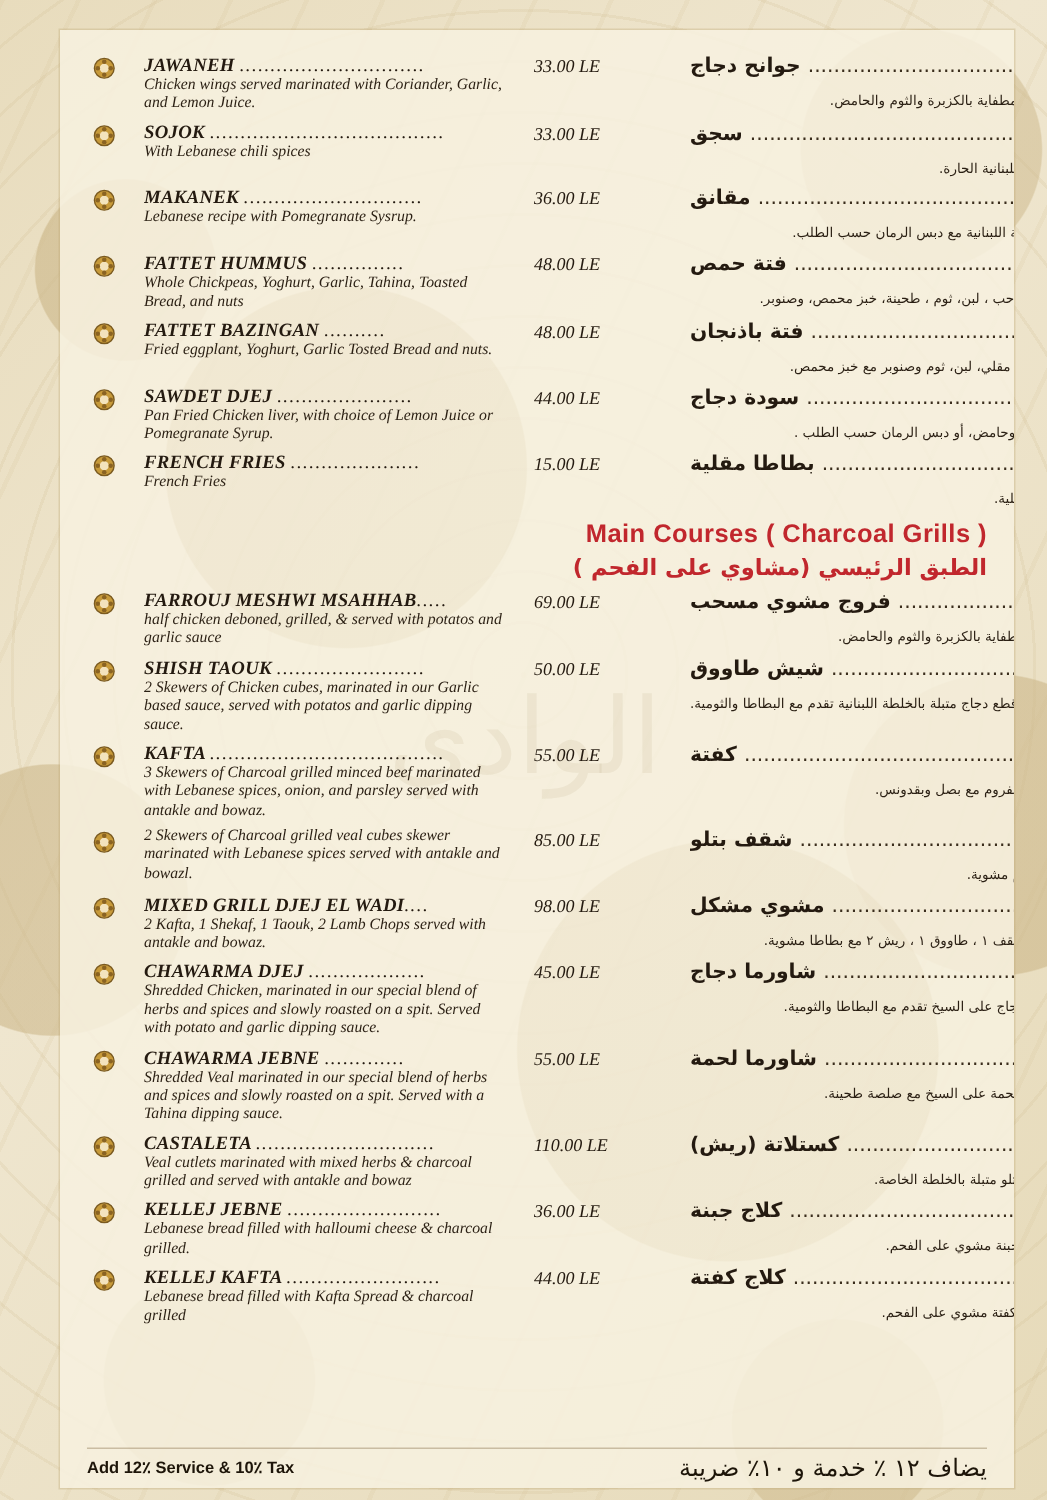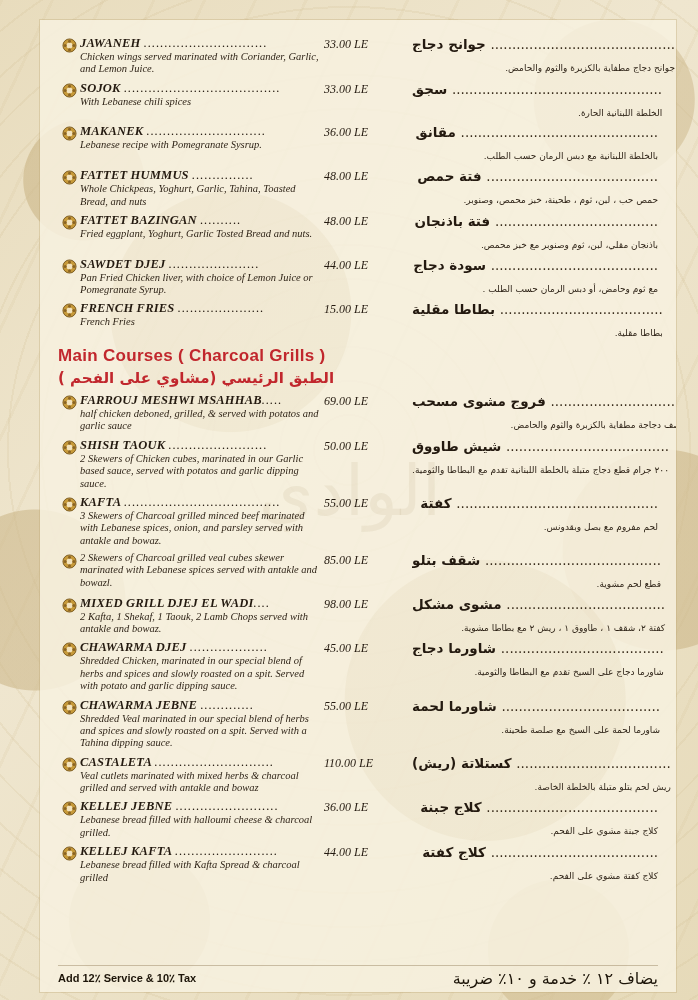--- a/index.html
+++ b/index.html
@@ -47,20 +47,21 @@
       radial-gradient(circle at 30% 30%, rgba(205,185,140,0.12) 0 120px, rgba(0,0,0,0) 121px),
       radial-gradient(circle at 70% 70%, rgba(205,185,140,0.12) 0 140px, rgba(0,0,0,0) 141px);
     pointer-events:none;
   }
   .items { position:relative; z-index:2; }
 
   .item {
     display:flex;
     align-items:flex-start;
     margin-bottom: 5px;
+    gap: 16px;
   }
   .bullet {
     flex: 0 0 22px;
     width:22px; height:16px;
     display:flex; align-items:flex-start; justify-content:center;
     padding-top:2px;
   }
   .bullet svg { display:block; }
 
   .col-en {
@@ -112,21 +113,21 @@
   .ar-desc {
     font-family: "DejaVu Sans", sans-serif;
     font-size: 9px;
     color:#2a1f13;
     line-height:1.3;
     margin-top:11px;
   }
   .dots-en { letter-spacing:1px; font-weight:400; font-style:italic; }
 
   .section-head {
-    text-align:left;
+    text-align:right;
     margin: 6px 0 6px 0;
     position:relative; z-index:2;
   }
   .section-en {
     font-family: "Liberation Sans", sans-serif;
     font-size: 17px;
     font-weight:700;
     color:#c1272d;
     letter-spacing:0.3px;
   }

